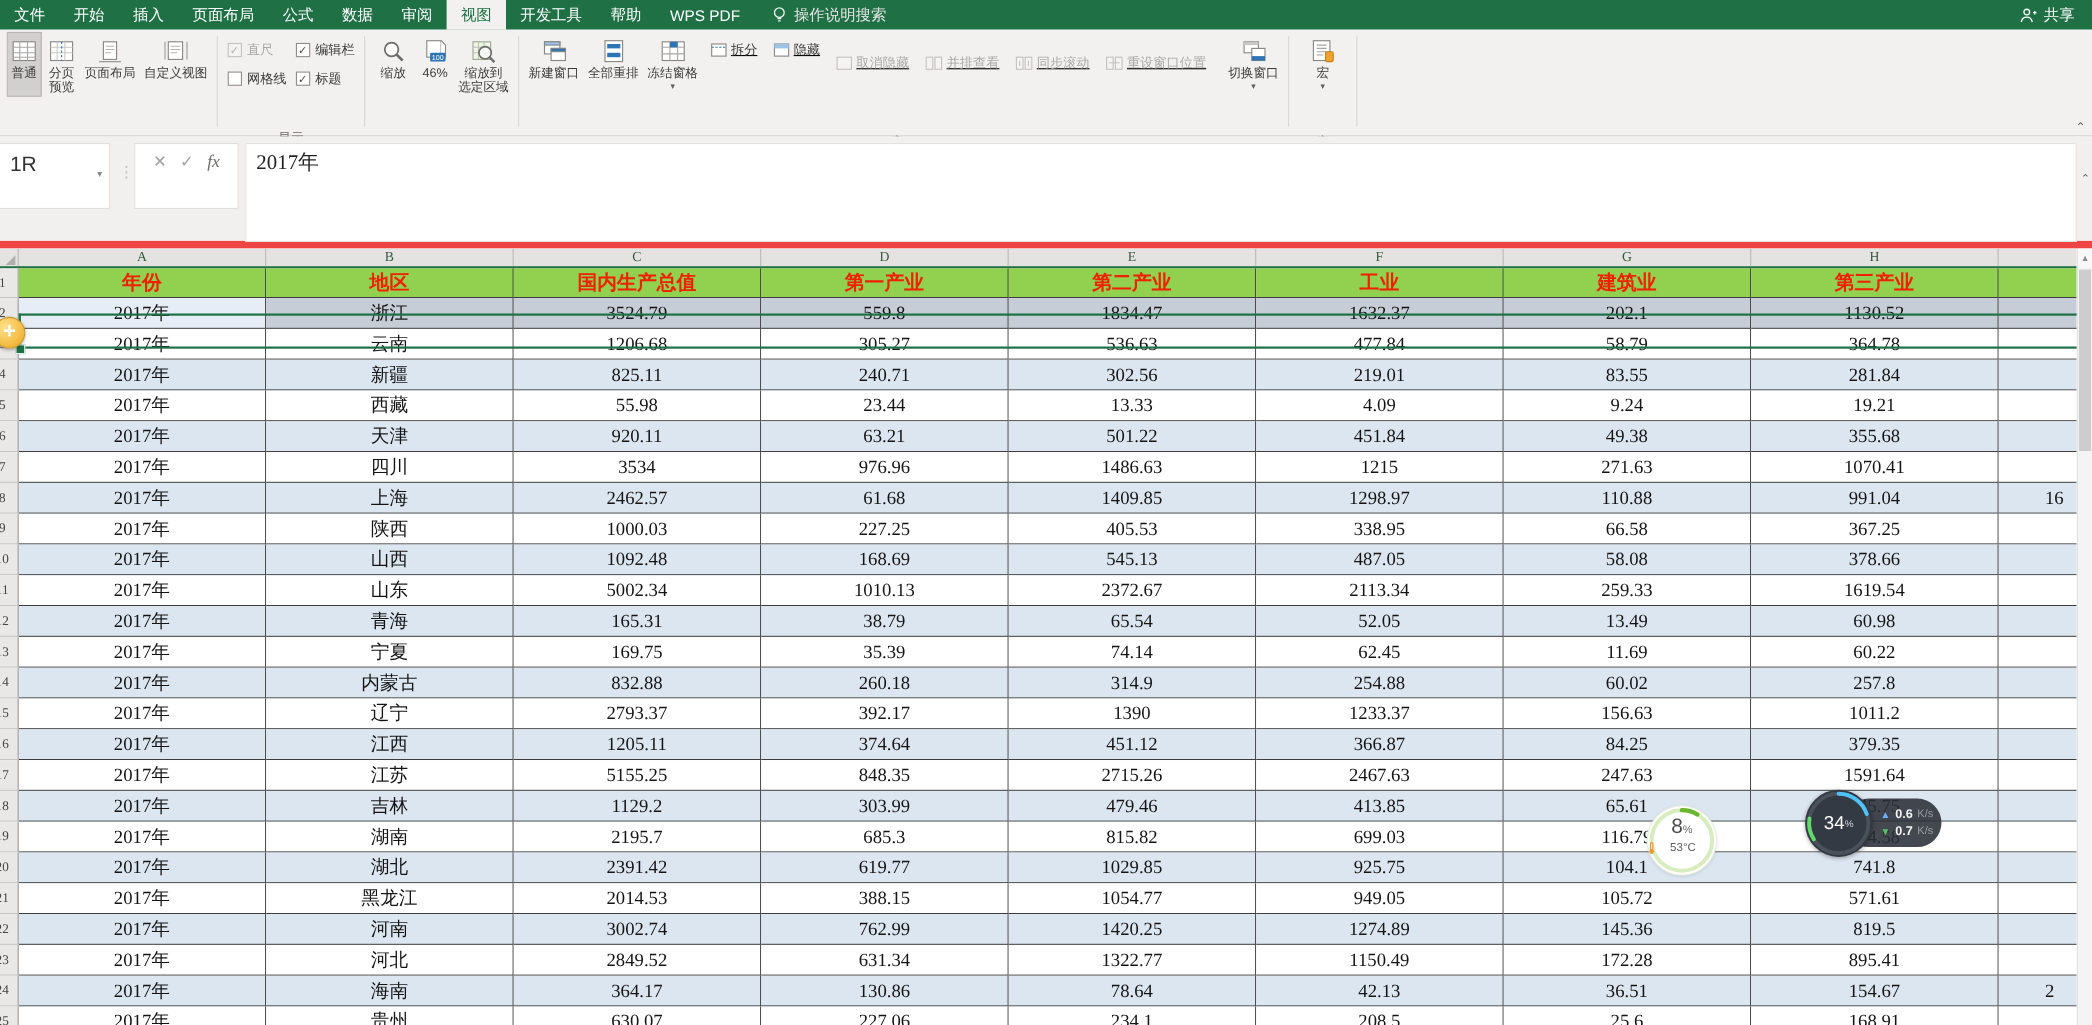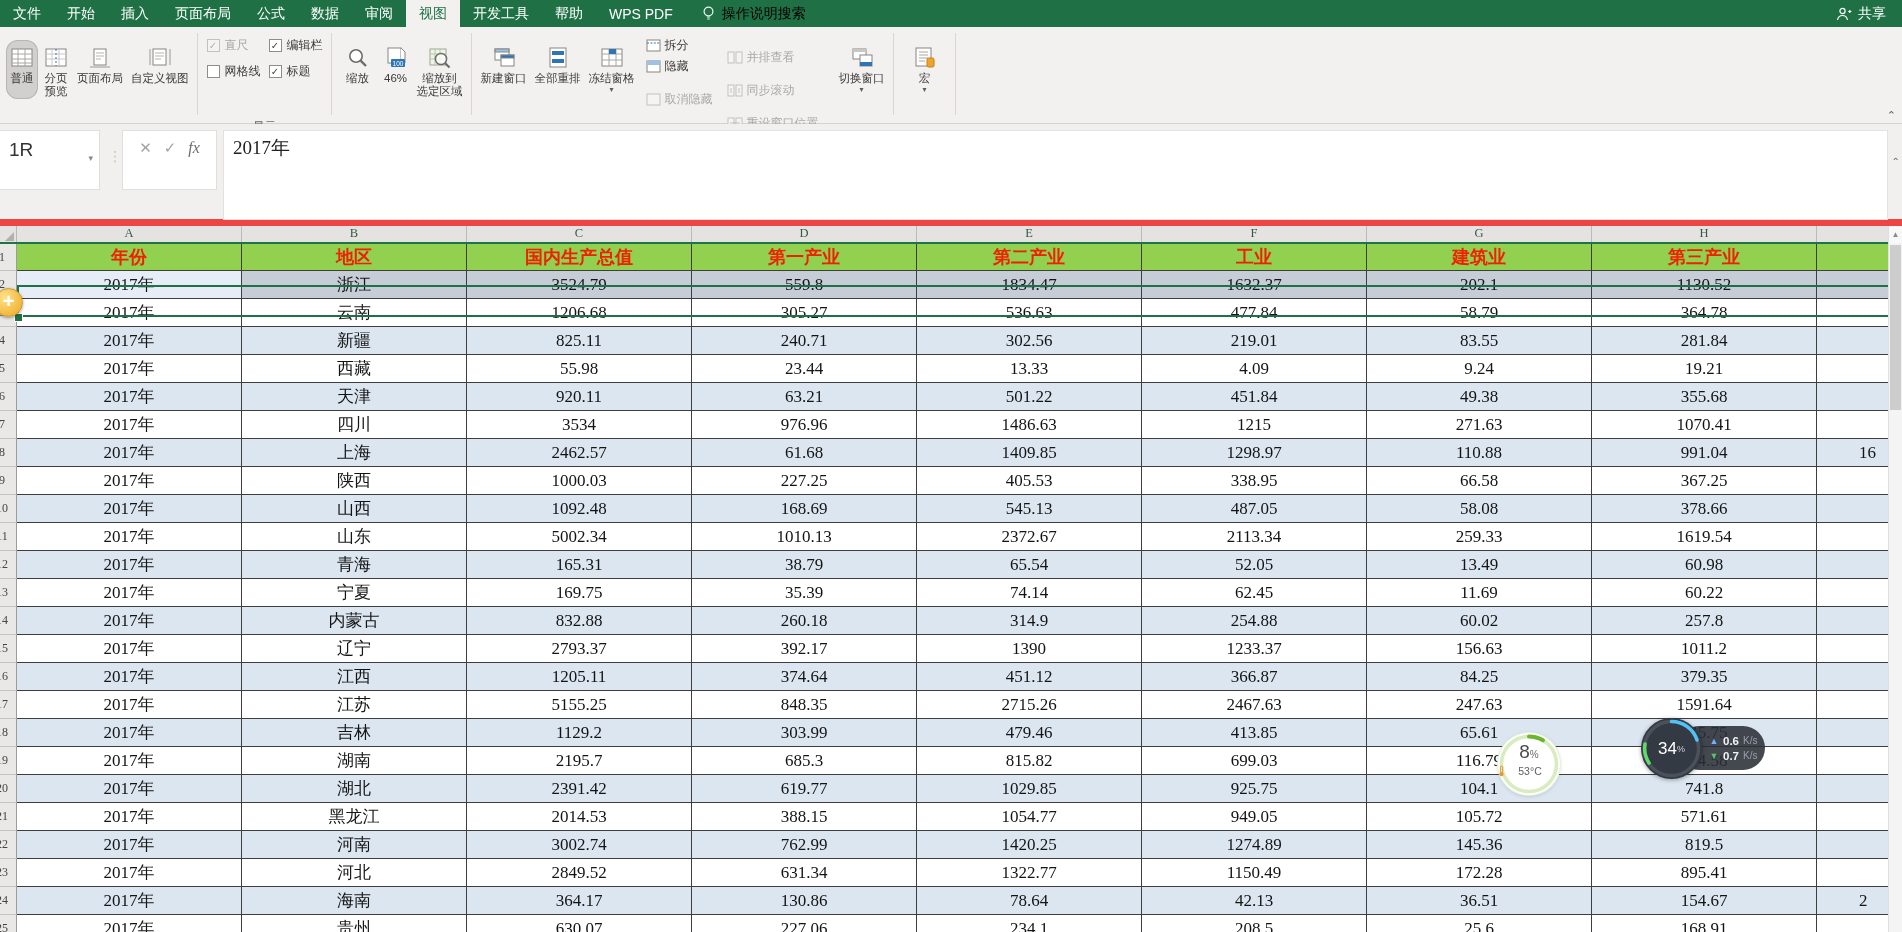--- a/index.html
+++ b/index.html
@@ -3,38 +3,38 @@
 <meta charset="utf-8">
 <style>
   html,body{margin:0;padding:0;background:#888;}
   .screen{position:relative;width:1902px;height:932px;overflow:hidden;background:#fff;
           font-family:"Liberation Sans",sans-serif;-webkit-font-smoothing:antialiased;}
   
   .tabbar{position:absolute;top:0;left:0;right:0;height:27px;background:#1f7145;display:flex;align-items:stretch;color:#fff;font-size:14px;}
   .tabs{display:flex;align-items:stretch;}
   .tab{padding:0 13px;display:flex;align-items:center;cursor:default;white-space:nowrap;}
   .tab.active{background:#f2f1f0;color:#1f7145;}
-  .searchbox{display:flex;align-items:center;gap:7px;margin-left:16px;color:#000000;}
+  .searchbox{display:flex;align-items:center;gap:7px;margin-left:16px;color:#e5e5e5;}
   .share{margin-left:auto;display:flex;align-items:center;gap:6px;padding:0 16px;color:#fff;}
   
   .ribbon{position:absolute;top:27px;left:0;right:0;height:96px;background:#f2f1f0;border-bottom:1px solid #d5d2cf;display:flex;align-items:stretch;}
   .rgroup{display:flex;flex-direction:column;padding:2px 5px 0 5px;position:relative;}
   .rgroup:after{content:"";position:absolute;right:0;top:6px;bottom:8px;width:1px;background:#d9d6d3;}
   .rcontent{flex:1;display:flex;align-items:stretch;}
   .rlabel{height:17px;text-align:center;font-size:11.5px;color:#6e6a66;line-height:15px;white-space:nowrap;margin-top:39px;}
-  .bigbtn{display:flex;flex-direction:column;align-items:center;justify-content:flex-start;padding:4px 3px 1px;margin:11px 1px;font-size:11.5px;line-height:13px;color:#3b3a39;text-align:center;border-radius:12px;white-space:pre-line;}
+  .bigbtn{display:flex;flex-direction:column;align-items:center;justify-content:flex-start;padding:4px 3px 1px;margin:0 1px;font-size:11.5px;line-height:13px;color:#3b3a39;text-align:center;border-radius:0;white-space:pre-line;}
   .bigbtn .bicon{height:28px;display:flex;align-items:center;}
   .bigbtn.pressed{background:#d2d0ce;box-shadow:inset 0 0 0 1px #b8b5b2;}
   .caret{font-size:8px;color:#5f5d5b;line-height:8px;margin-top:1px;}
   .cbcol{display:flex;flex-direction:column;justify-content:flex-start;gap:9px;padding:8px 4px 0;}
   .cbitem{display:flex;align-items:center;gap:5px;font-size:12px;color:#3b3a39;white-space:nowrap;}
   .cb{width:13px;height:13px;border:1px solid #8f8d8b;background:#fff;display:inline-flex;align-items:center;justify-content:center;font-size:10px;color:#444;box-sizing:border-box;}
   .cbitem.dim{color:#a9a7a5;}
   .cbitem.dim .cb{border-color:#c3c1bf;color:#b3b1af;background:#f4f3f2;}
-  .smallcol{display:flex;flex-direction:column;justify-content:flex-start;padding-top:6px;}
+  .smallcol{display:flex;flex-direction:row;justify-content:flex-start;padding-top:6px;text-decoration:underline;}
   .smallbtn{display:flex;align-items:center;gap:4px;height:21px;font-size:12px;color:#3b3a39;padding:0 7px;white-space:nowrap;}
   .smallbtn.dim{color:#aba9a7;margin-top:12px;}
   .ribcollapse{position:absolute;right:6px;bottom:1px;font-size:11px;color:#605e5c;}
   
   .fxbar{position:absolute;top:124px;left:0;right:0;height:102px;background:#f1f0ef;border-bottom:7px solid #ef4444;box-sizing:border-box;}
   .namebox{position:absolute;left:0;top:6px;width:100px;height:60px;background:#fff;border:1px solid #e1dfdd;border-left:none;box-sizing:border-box;}
   .namebox .nbtext{position:absolute;left:9px;top:8px;font-size:19px;color:#333;}
   .namebox .nbcaret{position:absolute;right:6px;top:22px;font-size:9px;color:#8a8886;}
   .fxdots{position:absolute;left:108px;top:24px;color:#c3c1bf;font-size:14px;letter-spacing:0;}
   .fxbtns{position:absolute;left:122px;top:6px;width:95px;height:60px;background:#fff;border:1px solid #e1dfdd;box-sizing:border-box;display:flex;justify-content:center;gap:12px;padding-top:9px;}

